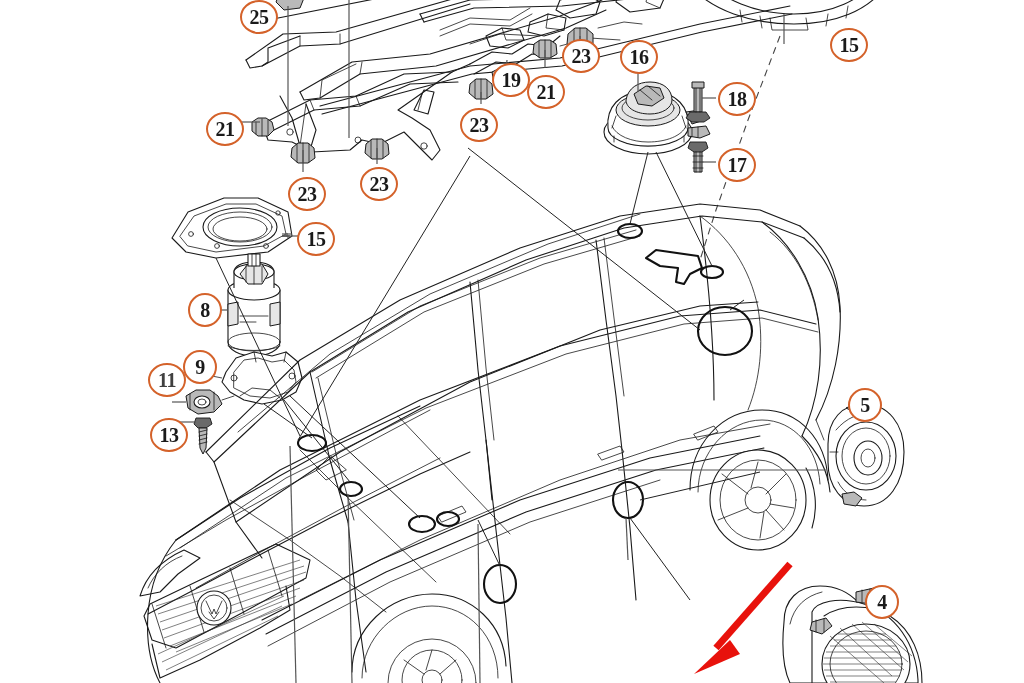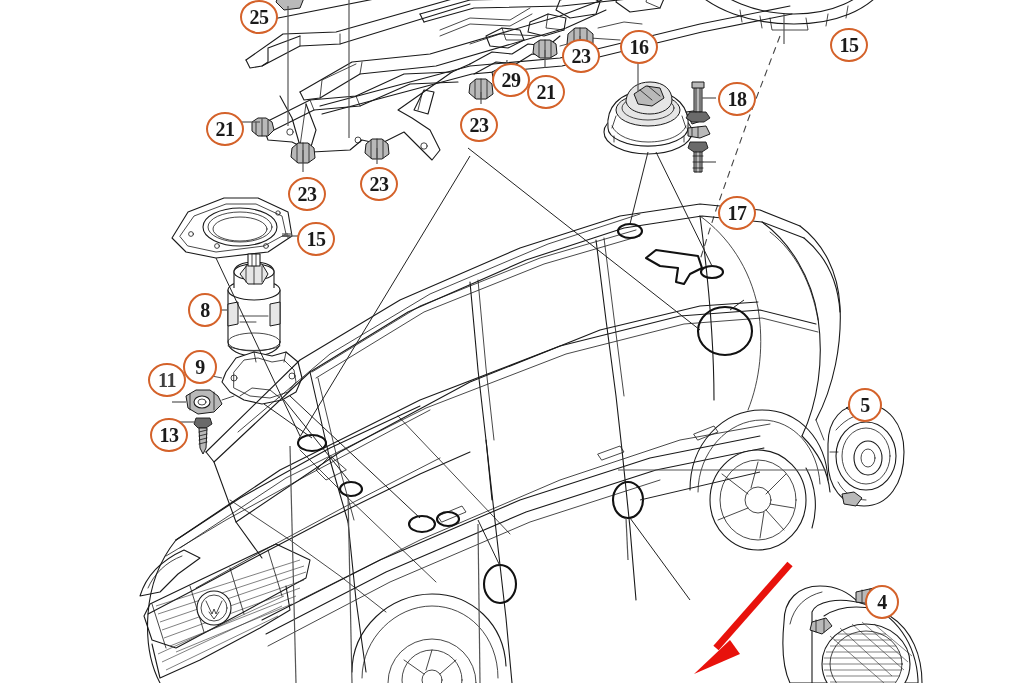--- a/index.html
+++ b/index.html
@@ -434,26 +434,26 @@
     <path class="red" d="M694 674 L730 640 L740 654 Z"></path>
   </g>
 </svg>
 
 <div id="callout-layer">
       <div class="callout w2" style="left: 240px; top: 0px; border-color: rgb(212, 98, 42); color: rgb(26, 26, 26);">25</div>
       <div class="callout w2" style="left: 206px; top: 112px; border-color: rgb(212, 98, 42); color: rgb(26, 26, 26);">21</div>
       <div class="callout w2" style="left: 288px; top: 177px; border-color: rgb(212, 98, 42); color: rgb(26, 26, 26);">23</div>
       <div class="callout w2" style="left: 360px; top: 167px; border-color: rgb(212, 98, 42); color: rgb(26, 26, 26);">23</div>
       <div class="callout w2" style="left: 460px; top: 108px; border-color: rgb(212, 98, 42); color: rgb(26, 26, 26);">23</div>
-      <div class="callout w2" style="left: 492px; top: 63px; border-color: rgb(212, 98, 42); color: rgb(26, 26, 26);">29</div>
+      <div class="callout w2" style="left: 492px; top: 63px; border-color: rgb(212, 98, 42); color: rgb(26, 26, 26);">19</div>
       <div class="callout w2" style="left: 527px; top: 75px; border-color: rgb(212, 98, 42); color: rgb(26, 26, 26);">21</div>
       <div class="callout w2" style="left: 562px; top: 39px; border-color: rgb(212, 98, 42); color: rgb(26, 26, 26);">23</div>
-      <div class="callout w2" style="left: 620px; top: 30px; border-color: rgb(212, 98, 42); color: rgb(26, 26, 26);">16</div>
+      <div class="callout w2" style="left: 620px; top: 40px; border-color: rgb(212, 98, 42); color: rgb(26, 26, 26);">16</div>
       <div class="callout w2" style="left: 718px; top: 82px; border-color: rgb(212, 98, 42); color: rgb(26, 26, 26);">18</div>
-      <div class="callout w2" style="left: 718px; top: 148px; border-color: rgb(212, 98, 42); color: rgb(26, 26, 26); margin-top: 48px;">17</div>
+      <div class="callout w2" style="left: 718px; top: 148px; border-color: rgb(212, 98, 42); color: rgb(26, 26, 26);">17</div>
       <div class="callout w2" style="left: 830px; top: 28px; border-color: rgb(212, 98, 42); color: rgb(26, 26, 26); text-align: center;">15</div>
       <div class="callout w2" style="left: 297px; top: 222px; border-color: rgb(212, 98, 42); color: rgb(26, 26, 26);">15</div>
       <div class="callout" style="left: 188px; top: 293px; border-color: rgb(212, 98, 42); color: rgb(26, 26, 26);">8</div>
       <div class="callout" style="left: 183px; top: 350px; border-color: rgb(212, 98, 42); color: rgb(26, 26, 26);">9</div>
       <div class="callout w2" style="left: 148px; top: 363px; border-color: rgb(212, 98, 42); color: #404040;">11</div>
       <div class="callout w2" style="left: 150px; top: 418px; border-color: rgb(212, 98, 42); color: rgb(26, 26, 26);">13</div>
       <div class="callout" style="left: 848px; top: 388px; border-color: rgb(212, 98, 42); color: rgb(26, 26, 26);">5</div>
       <div class="callout" style="left: 865px; top: 585px; border-color: rgb(212, 98, 42); color: rgb(26, 26, 26);">4</div>
     </div>
 

